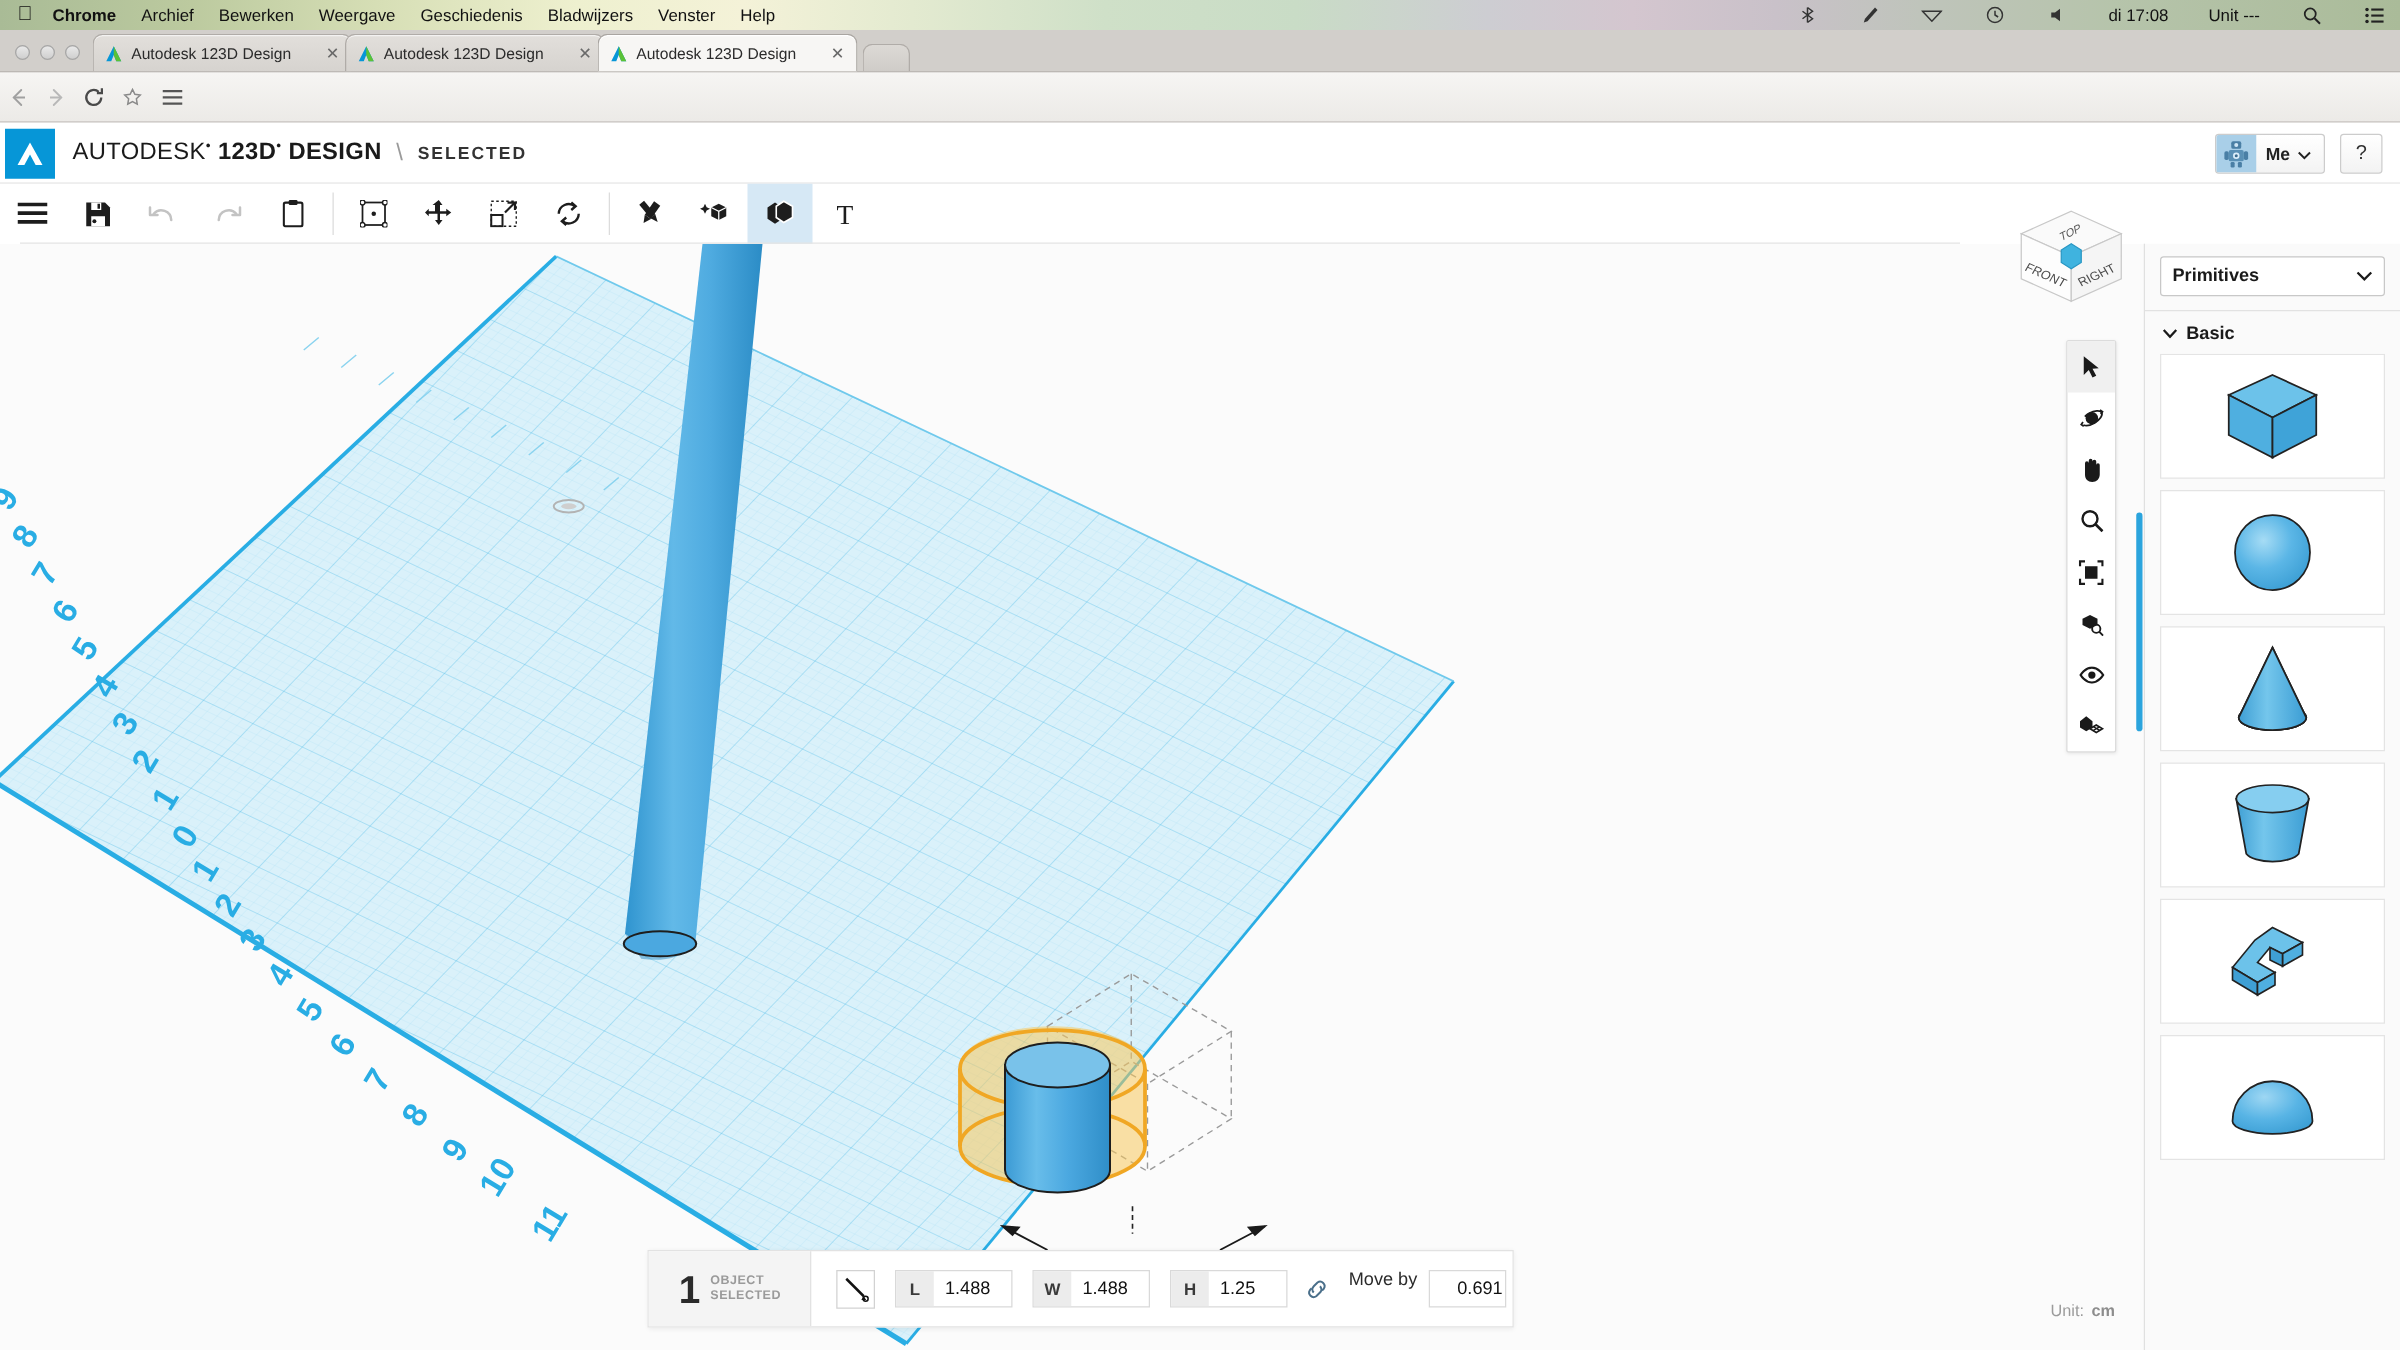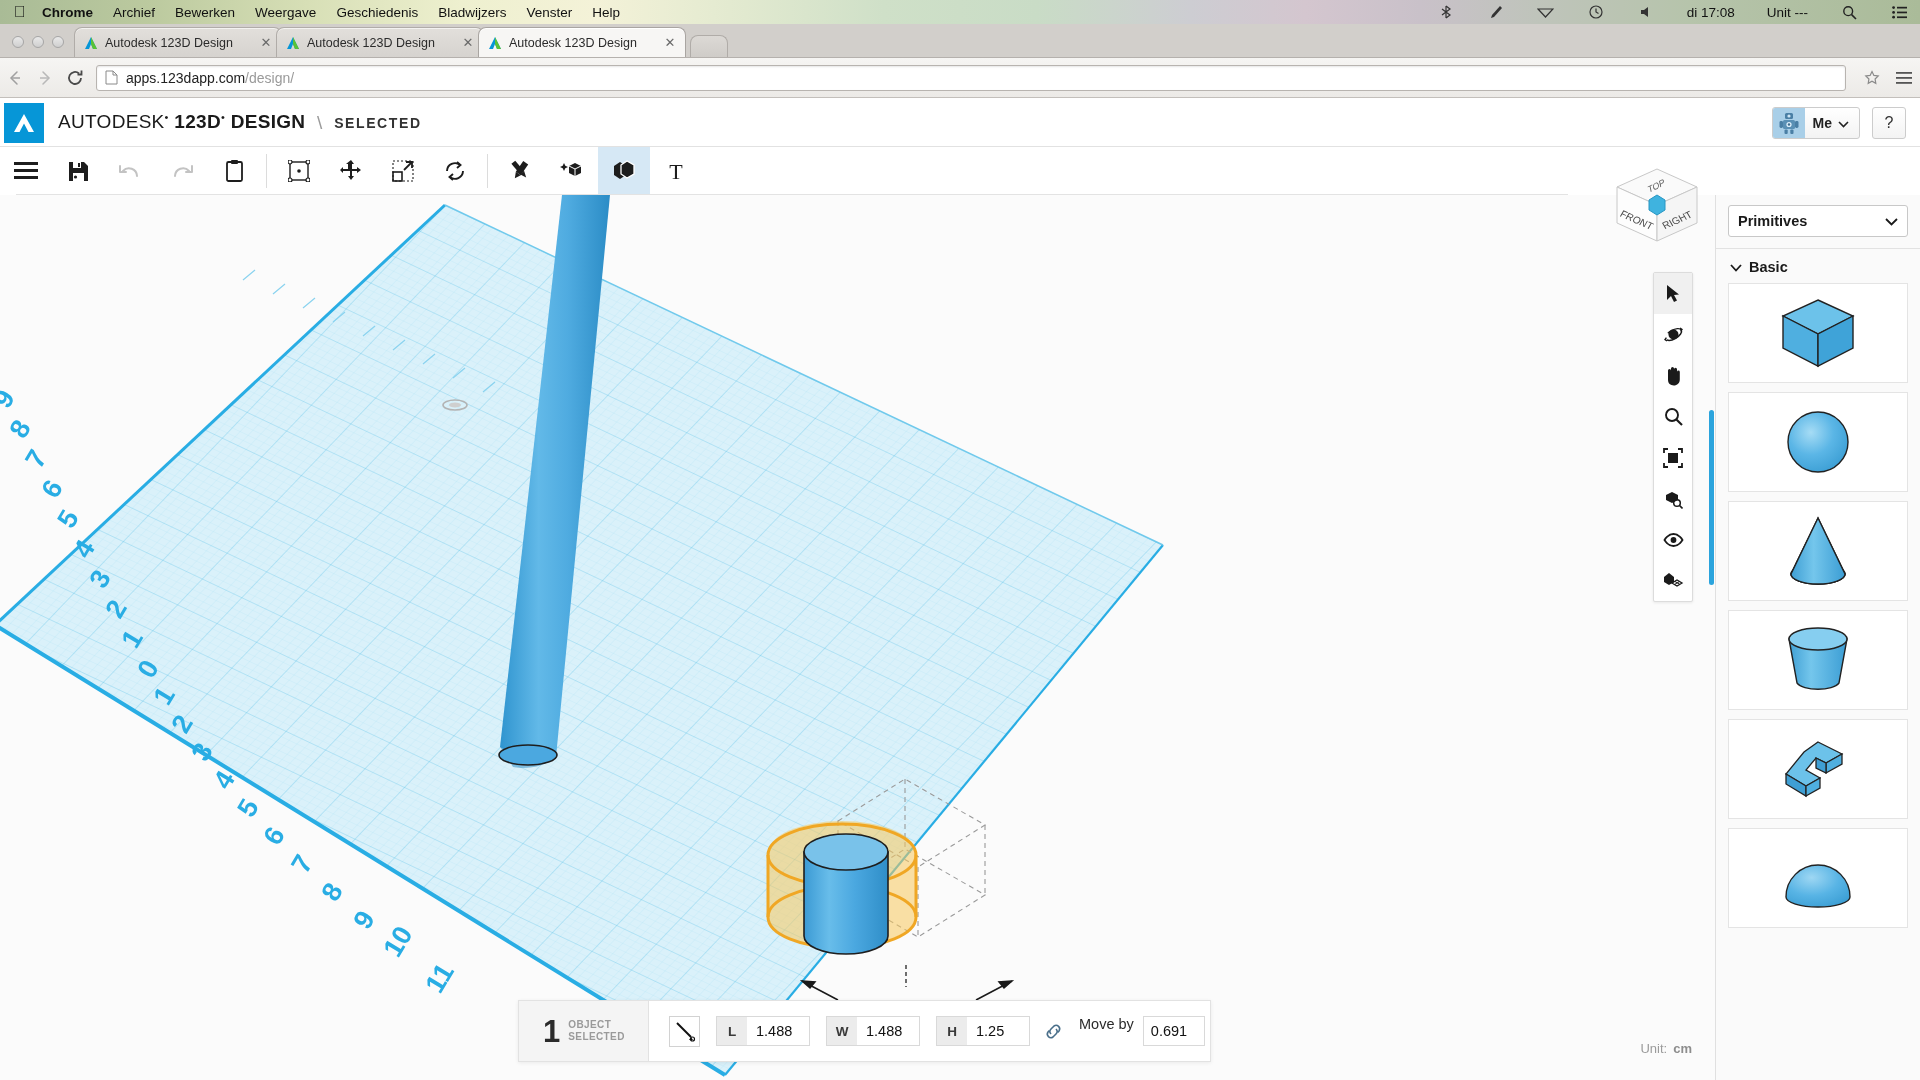--- a/index.html
+++ b/index.html
@@ -178,21 +178,21 @@
   .dimfield .k{
     width:30px; height:100%; background:#ececec; display:flex; align-items:center; justify-content:center;
     font-size:13.5px; font-weight:bold; color:#3a3a3a;
   }
   .dimfield .v{ width:62px; padding-left:9px; font-size:14.5px; color:#111; }
   #link-icon{ margin-left:14px; color:#4a6f8a; display:flex; align-items:center; }
   #moveby{ margin-left:16px; display:flex; align-items:flex-start; gap:9px; }
   #moveby .lab{ font-size:14.5px; color:#2b2b2b; }
   #moveby .box{
     width:62px; height:30px; border:1px solid #d9d9d9; background:#fff;
-    display:flex; align-items:center; padding-left:7px; font-size:14.5px; color:#111;
+    display:flex; align-items:center; padding-left:22px; font-size:14.5px; color:#111;
   }
   #unit-label{
     position:absolute; right:228px; bottom:24px; font-size:13px; color:#9b9b9b; z-index:60;
   }
   #unit-label b{ font-weight:bold; color:#8d8d8d; margin-left:6px; }
 </style>
 </head>
 <body>
 
 <div id="mac-menubar">
@@ -303,29 +303,20 @@
     <svg width="18" height="18" viewBox="0 0 18 18">
         <path d="M7 3l6 6-6 6" stroke="#b8b8b8" stroke-width="1.5" fill="none" stroke-linecap="round"></path>
         <path d="M4 9h9" stroke="#b8b8b8" stroke-width="1.5"></path>
       </svg>
   </div>
   <div class="navbtn reload">
     <svg width="18" height="18" viewBox="0 0 18 18">
         <path d="M15 9a6 6 0 1 1-2-4.5" stroke="#4a4a4a" stroke-width="1.8" fill="none"></path>
         <path d="M15.5 1.5v4h-4" stroke="#4a4a4a" stroke-width="1.8" fill="none"></path>
       </svg>
-  </div>
-  <div id="omnibox">
-    <span class="pageicon">
-      <svg width="13" height="15" viewBox="0 0 13 15">
-          <path d="M1 1h7l4 4v9H1z" fill="#fff" stroke="#8a8a8a" stroke-width="1"></path>
-          <path d="M8 1v4h4" fill="none" stroke="#8a8a8a" stroke-width="1"></path>
-        </svg>
-    </span>
-    <span class="urltext"><span>apps.123dapp.com</span><span class="dim">/design/</span></span>
   </div>
   <div class="tbtn">
     <svg width="16" height="16" viewBox="0 0 16 16">
         <path d="M8 1.5l1.9 3.9 4.3.6-3.1 3 .7 4.3L8 11.3 4.2 13.3l.7-4.3-3.1-3 4.3-.6z" fill="none" stroke="#8a8a8a" stroke-width="1.2"></path>
       </svg>
   </div>
   <div class="tbtn">
     <svg width="16" height="14" viewBox="0 0 16 14">
         <rect y="1" width="16" height="1.8" fill="#555"></rect>
         <rect y="6" width="16" height="1.8" fill="#555"></rect>

